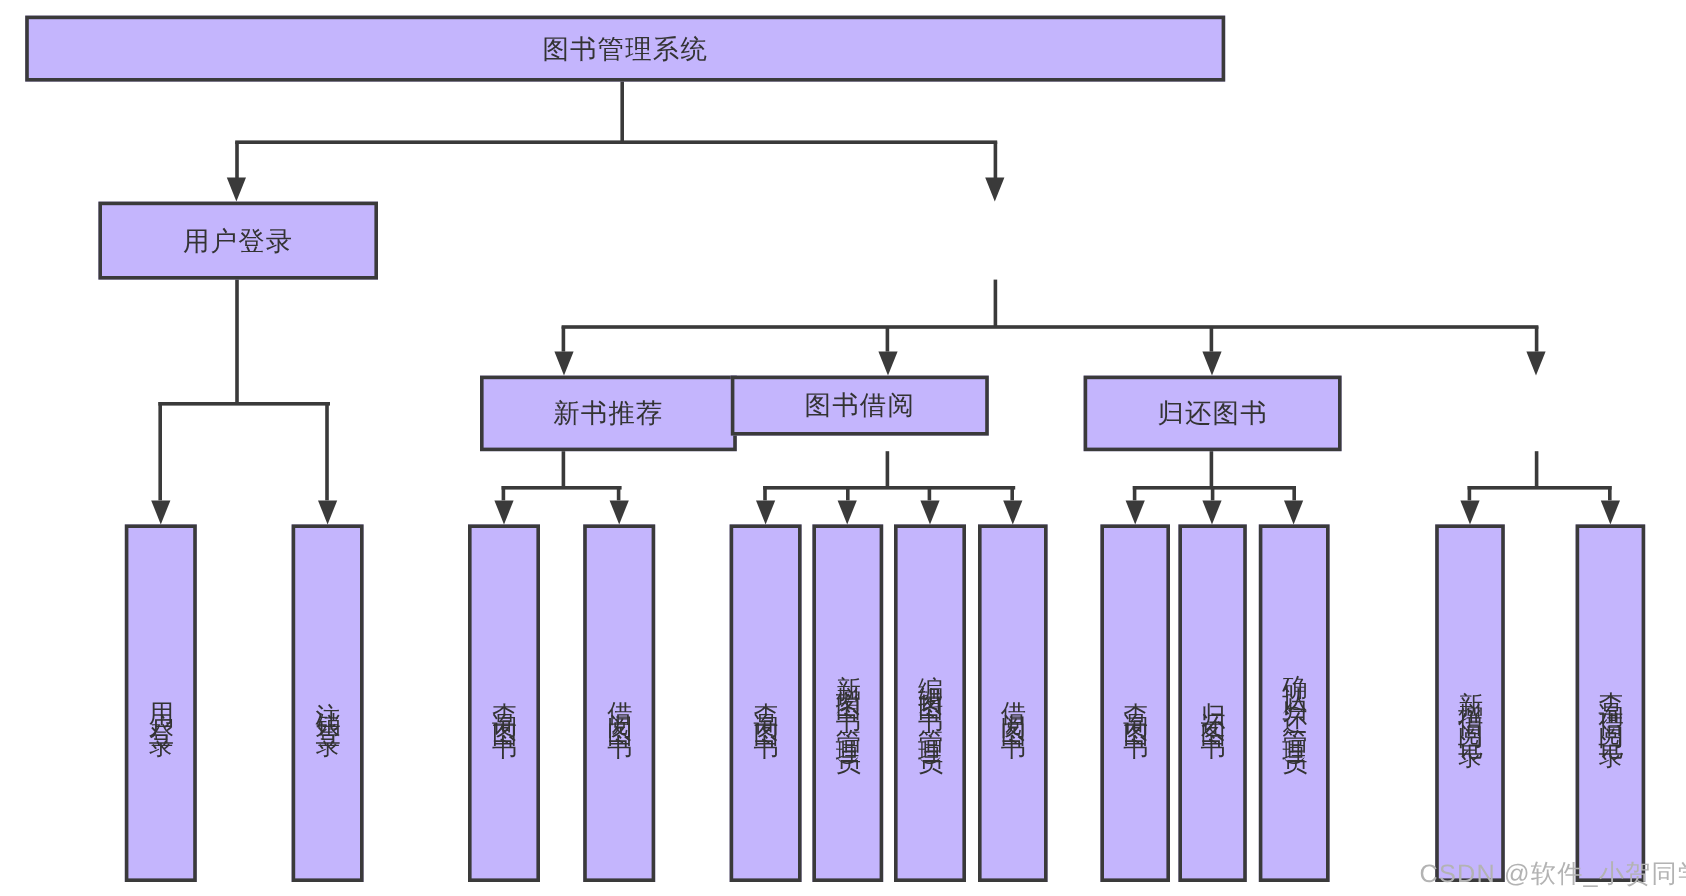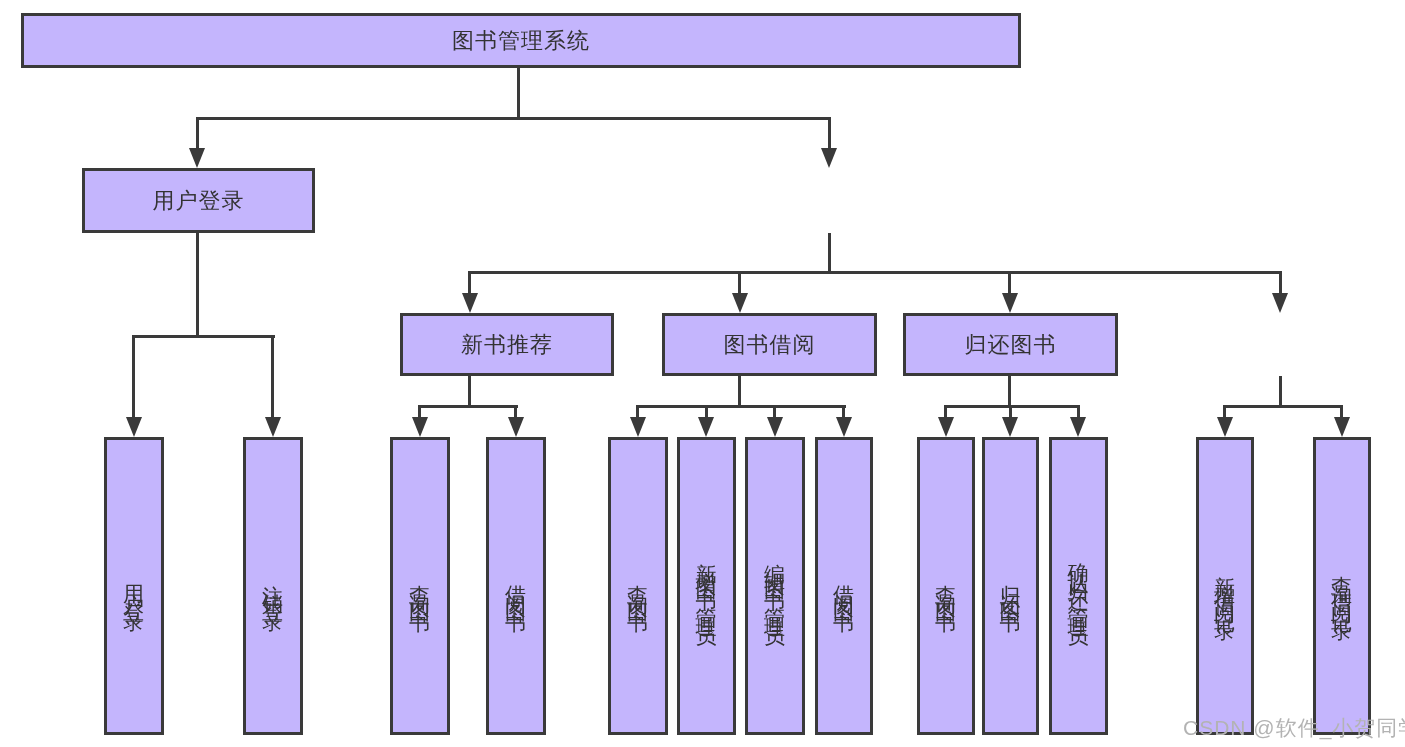--- a/index.html
+++ b/index.html
@@ -33,21 +33,21 @@
     <span>图书管理系统</span>
   </div>
 
   <div class="node" style="left:82px;top:168px;width:233px;height:65px;">
     <span>用户登录</span>
   </div>
 
   <div class="node" style="left:363px;top:313px;width:214px;height:63px;margin-left:37px;">
     <span>新书推荐</span>
   </div>
-  <div class="node" style="left:662px;top:313px;width:215px;height:63px;">
+  <div class="node" style="left:609px;top:313px;width:215px;height:50px;">
     <span>图书借阅</span>
   </div>
   <div class="node" style="left:903px;top:313px;width:215px;height:63px;">
     <span>归还图书</span>
   </div>
 
   <div class="node vnode" style="left:104px;top:437px;width:60px;height:298px;">
     <span class="vtext">用户登录</span>
   </div>
   <div class="node vnode" style="left:243px;top:437px;width:60px;height:298px;">

